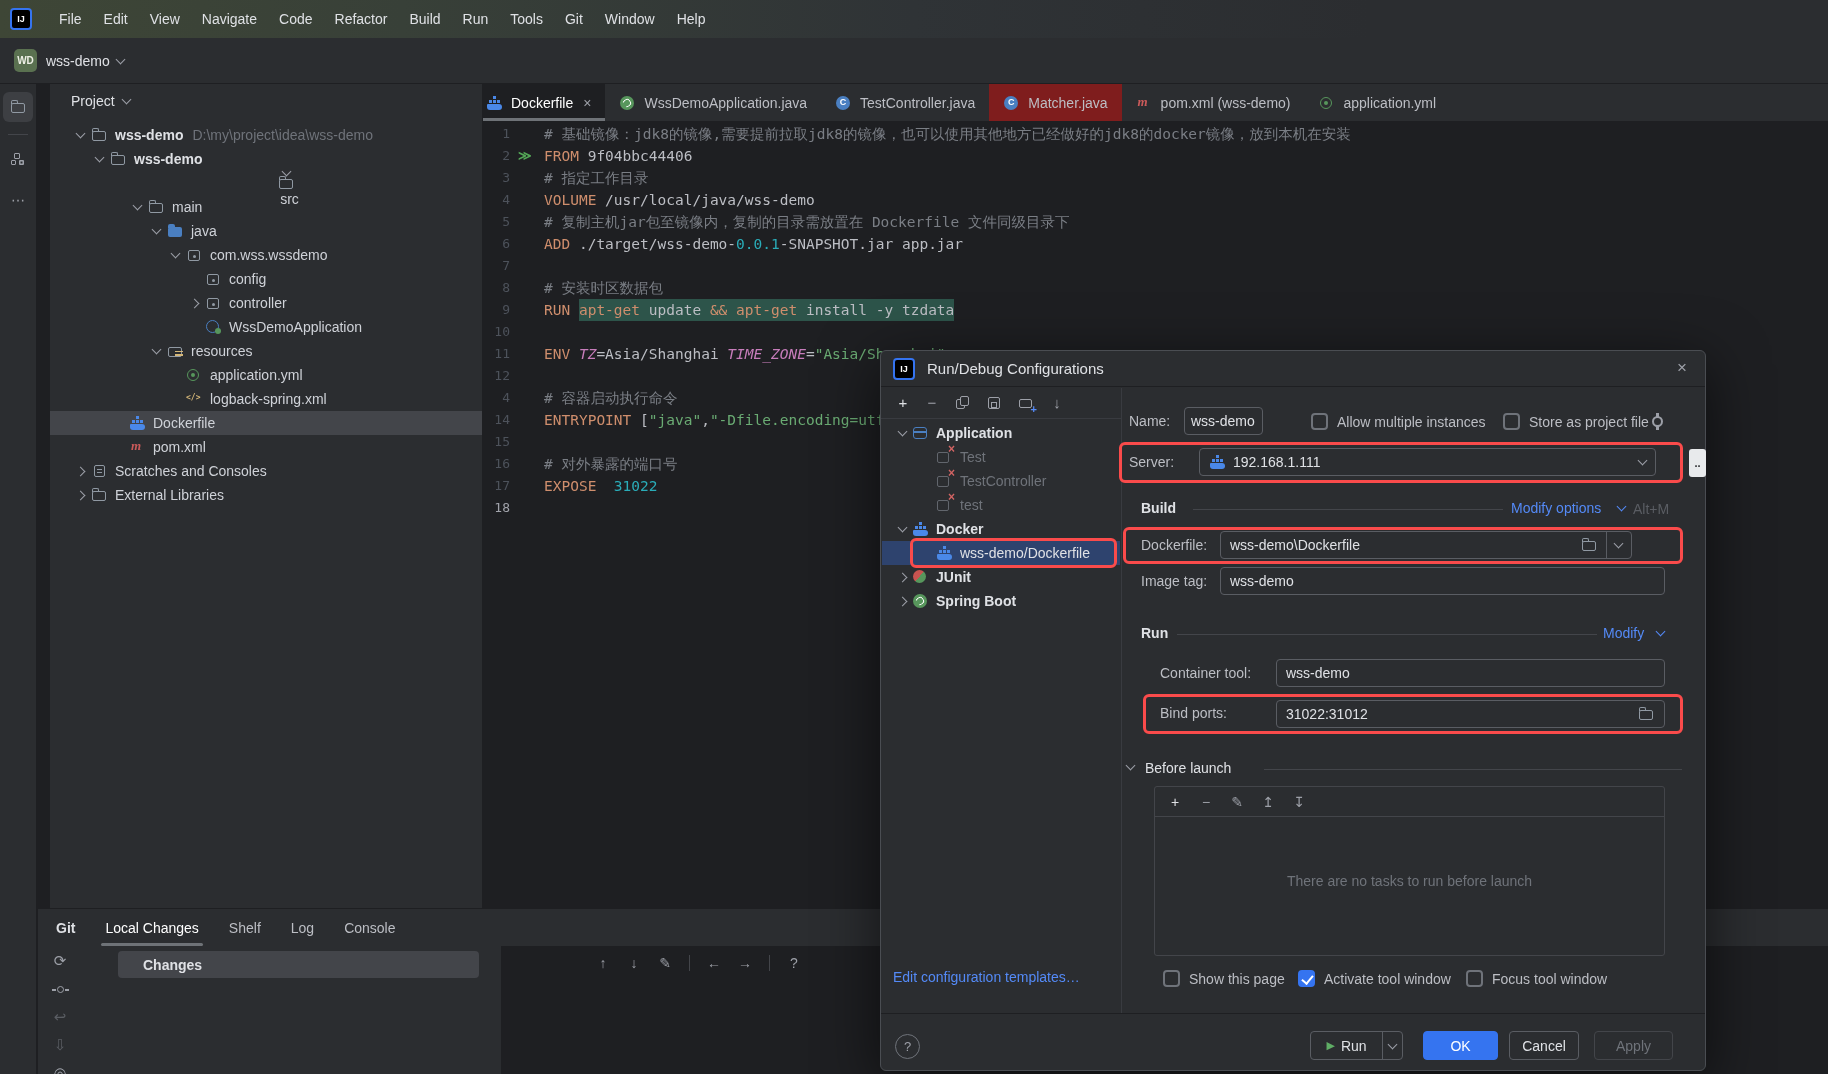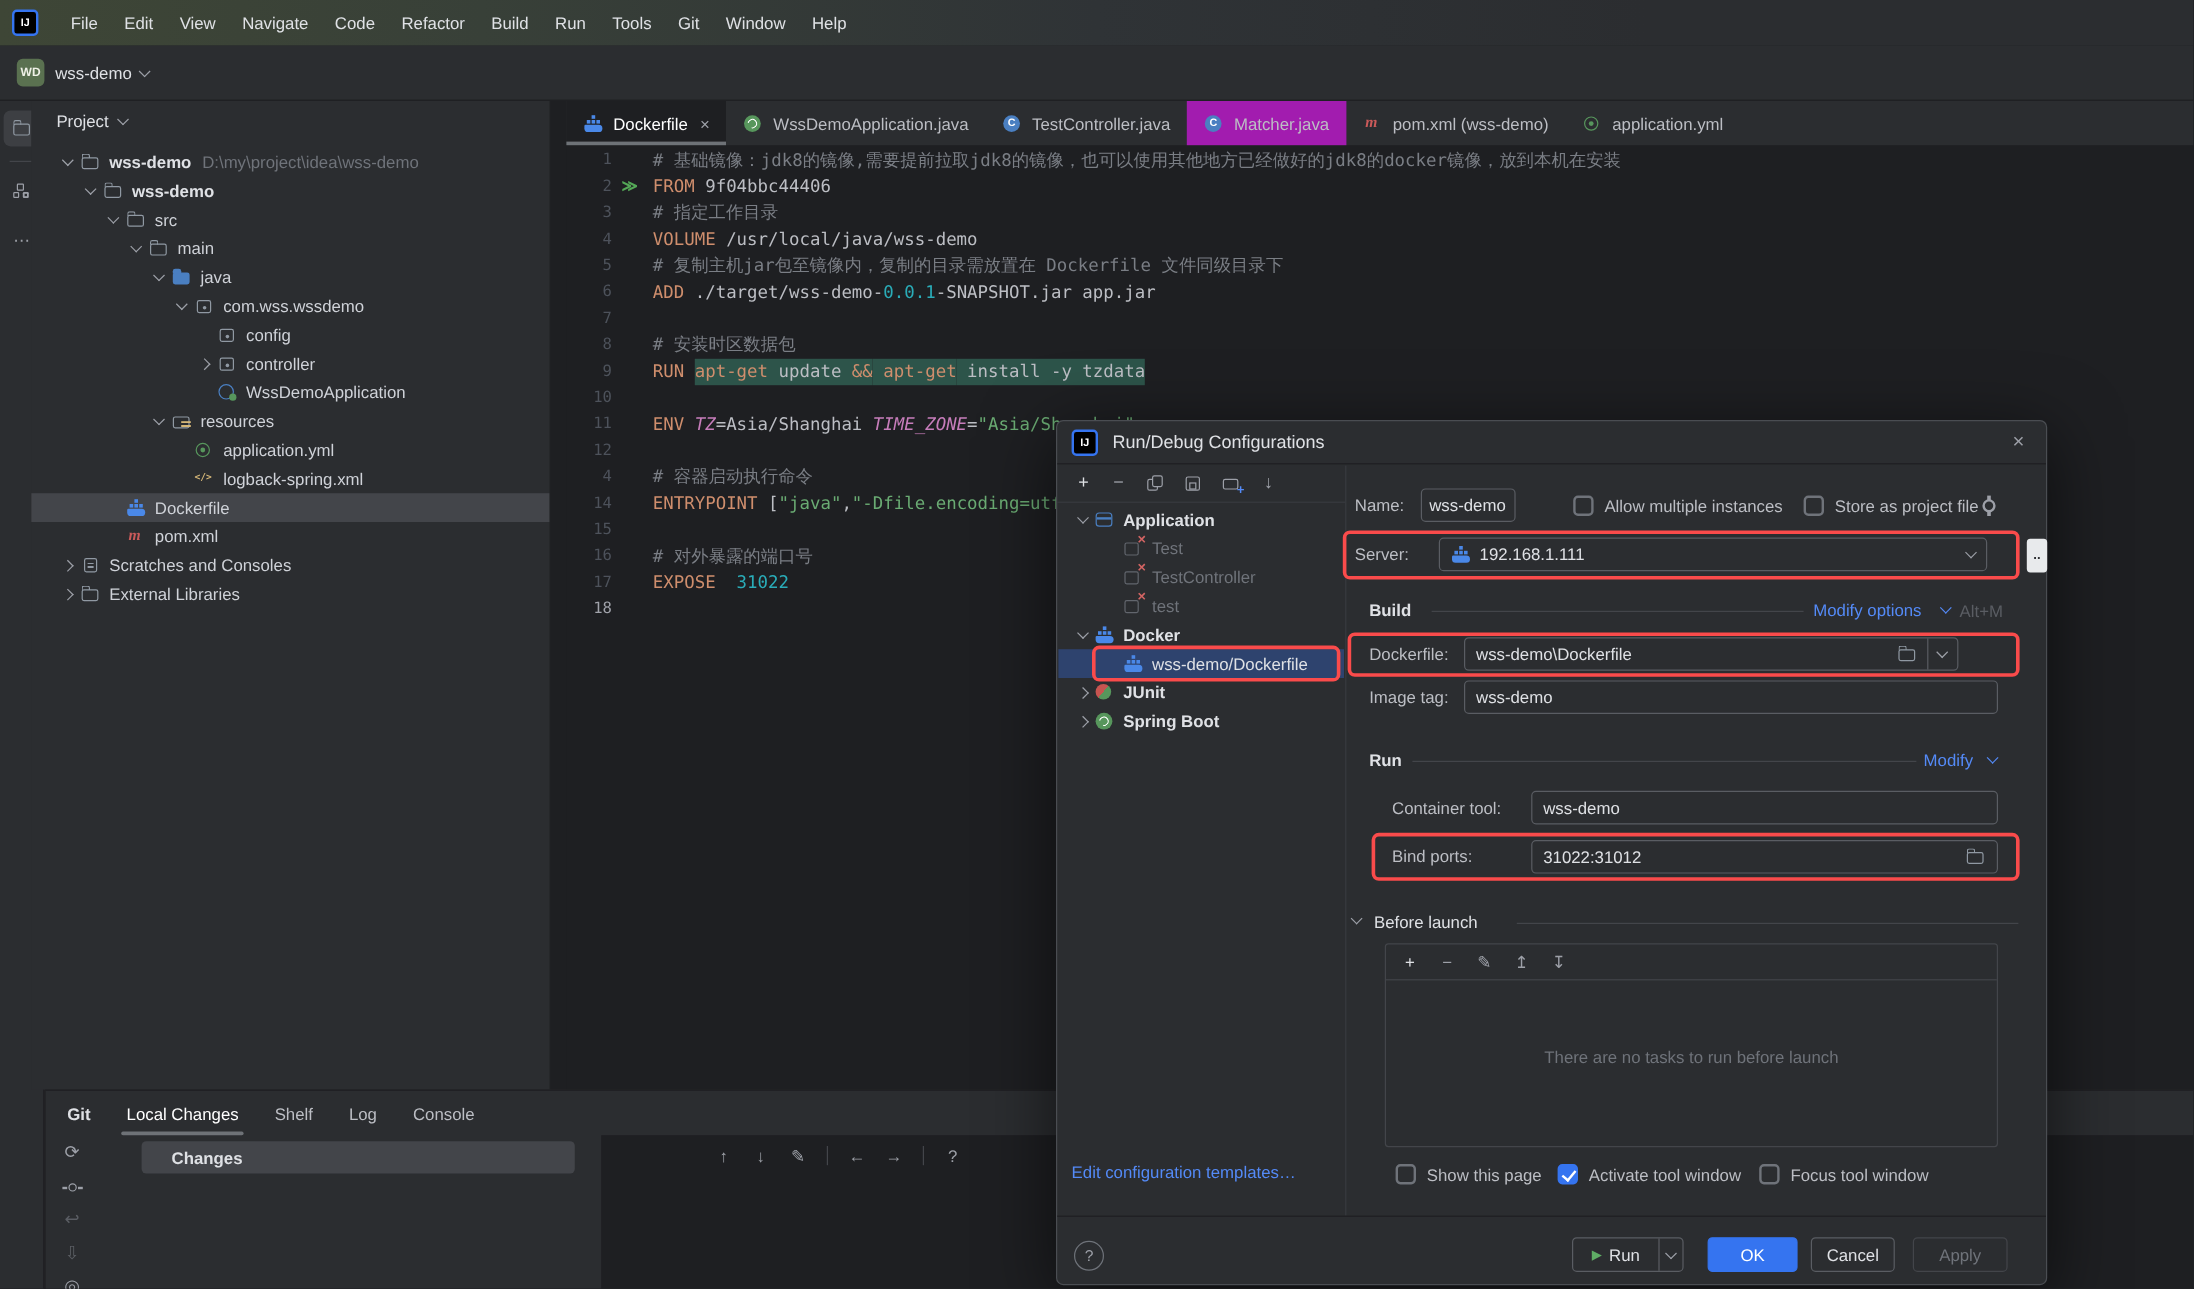--- a/index.html
+++ b/index.html
@@ -79,36 +79,36 @@
   .ic-save::after { left:5px; top:7px; width:6px; height:6px; border:1.4px solid #9da0a8; }
   .ic-new-folder::before { left:1px; top:4px; width:13px; height:9px; border:1.4px solid #9da0a8; border-radius:2px; }
   .ic-new-folder::after { content:'+'; right:-2px; bottom:-4px; color:#548af7; font:bold 11px "Liberation Sans",sans-serif; }
   .ic-commit::before { left:5px; top:5px; width:7px; height:7px; border:1.6px solid #9da0a8; border-radius:50%; }
   .ic-commit::after { left:0; top:8px; width:4px; height:1.6px; background:#9da0a8; box-shadow:13px 0 #9da0a8; }
   .ic-structure::before { left:4px; top:1px; width:6px; height:6px; border:1.5px solid #9da0a8; border-radius:1px; }
   .ic-structure::after { left:1px; top:8px; width:5px; height:5px; border:1.5px solid #9da0a8; border-radius:1px; box-shadow:8px 0 0 -1.5px #2b2d30, 8px 0 #9da0a8; }
   .ic-gear::before { left:3px; top:3px; width:11px; height:11px; border:2px solid #9da0a8; border-radius:50%; }
   .ic-gear::after { left:7px; top:0; width:3px; height:4px; background:#9da0a8; box-shadow:0 13px #9da0a8; }
   
-  .project-panel { position:absolute; left:26px; top:84px; width:433px; bottom:166px; background:#2b2d30;
+  .project-panel { position:absolute; left:50px; top:84px; width:433px; bottom:166px; background:#2b2d30;
     border-right:1px solid #1e1f22; z-index:2; overflow:hidden; }
   .project-header { height:34px; display:flex; align-items:center; gap:8px; padding-left:21px; color:#dfe1e5; }
   .ptree .trow { height:24px; display:flex; align-items:center; white-space:nowrap; cursor:default; }
   .ptree .trow.sel { background:#43454a; }
   .ptree .chev-slot { width:21px; display:flex; justify-content:center; flex:none; }
   .ptree .tlabel { margin-left:7px; color:#cfd2d8; }
   .ptree .tlabel.bold { font-weight:bold; color:#dfe1e5; }
   .ptree .tsuffix { margin-left:9px; color:#6f737a; }
   
   .editor { position:absolute; left:472px; top:84px; right:0; bottom:166px; background:#1e1f22; z-index:1; }
   .tabbar { height:37px; background:#2b2d30; display:flex; align-items:stretch; }
   .tab { position:relative; display:flex; align-items:center; gap:8px; padding:0 14px; color:#bcbec4; cursor:default; }
   .tab.active { background:#1e1f22; color:#fff; }
   .tab.active::after { content:''; position:absolute; left:0; right:0; bottom:0; height:3px; background:#6e7277; }
-  .tab.tinted { background:#a21caf; }
+  .tab.tinted { background:#7f1d1d; }
   .tab .tclose { color:#9da0a8; font-size:14px; margin-left:2px; }
   .code { padding-top:2px; font-family:"DejaVu Sans Mono", monospace; font-size:14.5px; }
   .line { height:22px; line-height:22px; display:flex; white-space:pre; }
   .ln { width:46px; flex:none; text-align:right; padding-right:8px; color:#4d525b; font-size:13px; }
   .ln.cur { color:#a1a3ab; }
   .gut { width:26px; flex:none; color:#54a857; font-weight:bold; font-size:13px; }
   .seg-c { color:#7a7e85; } .seg-k { color:#cf8e6d; } .seg-d { color:#bcbec4; }
   .seg-s { color:#6aab73; } .seg-n { color:#2aacb8; } .seg-v { color:#c77dbb; font-style:italic; }
   .hl { background:#2d544a;text-align:right; }
   
@@ -242,21 +242,21 @@
         <span class="tlabel bold">wss-demo</span>
         <span class="tsuffix">D:\my\project\idea\wss-demo</span>
       </div>
       <div class="trow" style="padding-left: 39px;">
         <span class="chev-slot">
           <span class="chev down"></span>
         </span>
         <span class="ic ic-project-folder"></span>
         <span class="tlabel bold">wss-demo</span>
       </div>
-      <div class="trow" style="padding-left: 58px;">
+      <div class="trow" style="padding-left: 40px; flex-direction: column;">
         <span class="chev-slot">
           <span class="chev down"></span>
         </span>
         <span class="ic ic-folder"></span>
         <span class="tlabel">src</span>
       </div>
       <div class="trow" style="padding-left: 77px;">
         <span class="chev-slot">
           <span class="chev down"></span>
         </span>

